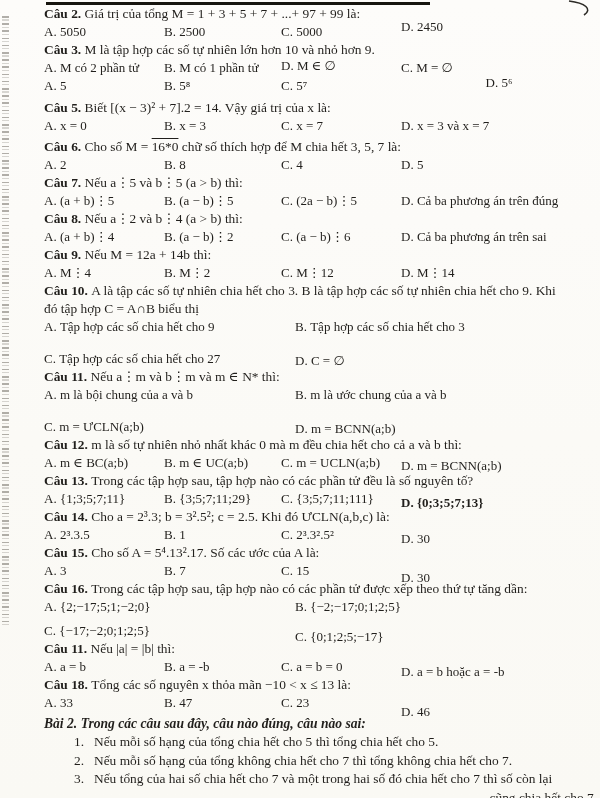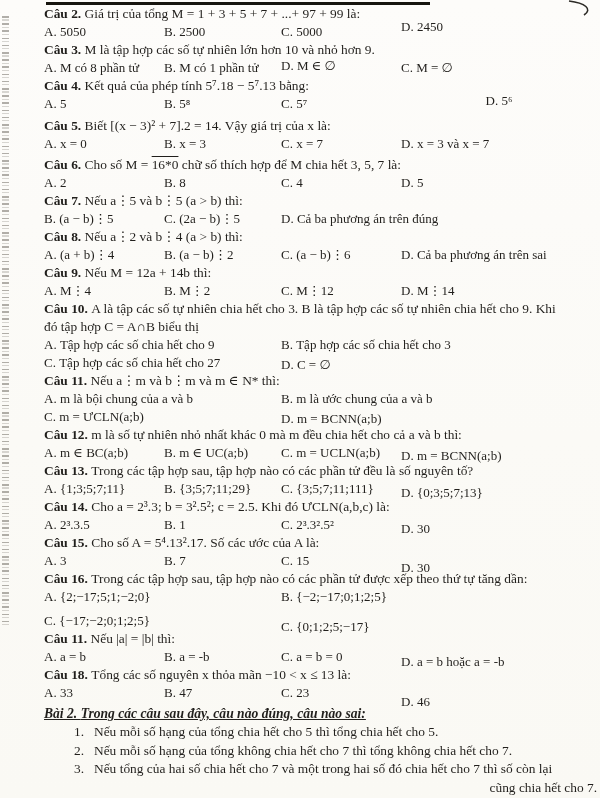--- a/index.html
+++ b/index.html
@@ -22,25 +22,25 @@
   
   .content{position:absolute;left:44px;top:5px;width:553px;}
   .question{margin:0;}
   .question:nth-child(4){margin:4px 0 3px;}   
   .question:nth-child(15) .opts.grid{row-gap:6px;} 
   .stem-line{font-size:13.4px;line-height:18px;white-space:nowrap;}
   .qlabel{font-weight:bold;}
   .ol{text-decoration:overline;}
   .opts{font-size:13px;line-height:18px;}
   .opts.row{display:grid;grid-template-columns:120px 117px 120px 1fr;}
-  .opts.grid{display:grid;grid-template-columns:237px 1fr;}
+  .opts.grid{display:grid;grid-template-columns:237px 1fr;gap:14px;}
   .opt{white-space:nowrap;}
   
   .bai2{margin-top:2px;}
-  .bai2-head{font-size:13.6px;line-height:19px;font-weight:bold;font-style:italic;white-space:nowrap;text-decoration:underline;}
+  .bai2-head{font-size:13.6px;line-height:19px;font-weight:bold;font-style:italic;white-space:nowrap;}
   .bai2-items{padding-left:30px;}
   .bitem{font-size:13.4px;line-height:18.5px;}
   .bline{display:flex;white-space:nowrap;}
   .bnum{width:20px;flex:0 0 20px;}
   .bcont{padding-left:7px;white-space:nowrap;text-align:right;}
 </style>
 </head>
 <body>
 
 <div class="sheet">
@@ -57,28 +57,27 @@
           <div class="opts row">
             <span class="opt"><span>A.</span>&nbsp;<span>5050</span></span>
             <span class="opt"><span>B.</span>&nbsp;<span>2500</span></span>
             <span class="opt"><span>C.</span>&nbsp;<span>5000</span></span>
             <span class="opt" style="transform: translateY(-5px);"><span>D.</span>&nbsp;<span>2450</span></span>
           </div>
         </div>
         <div class="question">
           <div class="stem-line"><span class="qlabel">Câu 3.</span>&nbsp;<span>M là tập hợp các số tự nhiên lớn hơn 10 và nhỏ hơn 9.</span></div>
           <div class="opts row">
-            <span class="opt"><span>A.</span>&nbsp;<span>M có 8 phần tử</span></span>
+            <span class="opt"><span>A.</span>&nbsp;<span>M có 2 phần tử</span></span>
             <span class="opt"><span>B.</span>&nbsp;<span>M có 1 phần tử</span></span>
             <span class="opt" style="transform: translateY(-2px);"><span>D.</span>&nbsp;<span>M ∈ ∅</span></span>
             <span class="opt"><span>C.</span>&nbsp;<span>M = ∅</span></span>
           </div>
         </div>
         <div class="question">
-          <div class="stem-line"><span class="qlabel">Câu 4.</span>&nbsp;<span>Kết quả của phép tính 5⁷.18 − 5⁷.13 bằng:</span></div>
           <div class="opts row">
             <span class="opt"><span>A.</span>&nbsp;<span>5</span></span>
             <span class="opt"><span>B.</span>&nbsp;<span>5⁸</span></span>
             <span class="opt"><span>C.</span>&nbsp;<span>5⁷</span></span>
             <span class="opt" style="transform: translateY(-3px); text-align: center;"><span>D.</span>&nbsp;<span>5⁶</span></span>
           </div>
         </div>
         <div class="question">
           <div class="stem-line"><span class="qlabel">Câu 5.</span>&nbsp;<span>Biết [(x − 3)² + 7].2 = 14. Vậy giá trị của x là:</span></div>
           <div class="opts row">
@@ -93,20 +92,21 @@
           <div class="opts row">
             <span class="opt"><span>A.</span>&nbsp;<span>2</span></span>
             <span class="opt"><span>B.</span>&nbsp;<span>8</span></span>
             <span class="opt"><span>C.</span>&nbsp;<span>4</span></span>
             <span class="opt"><span>D.</span>&nbsp;<span>5</span></span>
           </div>
         </div>
         <div class="question">
           <div class="stem-line"><span class="qlabel">Câu 7.</span>&nbsp;<span>Nếu a⋮5 và b⋮5 (a &gt; b) thì:</span></div>
           <div class="opts row">
+            <span class="opt"><span>A.</span>&nbsp;<span>(a + b)⋮5</span></span>
             <span class="opt"><span>B.</span>&nbsp;<span>(a − b)⋮5</span></span>
             <span class="opt"><span>C.</span>&nbsp;<span>(2a − b)⋮5</span></span>
             <span class="opt"><span>D.</span>&nbsp;<span>Cả ba phương án trên đúng</span></span>
           </div>
         </div>
         <div class="question">
           <div class="stem-line"><span class="qlabel">Câu 8.</span>&nbsp;<span>Nếu a⋮2 và b⋮4 (a &gt; b) thì:</span></div>
           <div class="opts row">
             <span class="opt"><span>A.</span>&nbsp;<span>(a + b)⋮4</span></span>
             <span class="opt"><span>B.</span>&nbsp;<span>(a − b)⋮2</span></span>
@@ -150,21 +150,21 @@
             <span class="opt"><span>C.</span>&nbsp;<span>m = UCLN(a;b)</span></span>
             <span class="opt" style="transform: translateY(3px);"><span>D.</span>&nbsp;<span>m = BCNN(a;b)</span></span>
           </div>
         </div>
         <div class="question">
           <div class="stem-line"><span class="qlabel">Câu 13.</span>&nbsp;<span>Trong các tập hợp sau, tập hợp nào có các phần tử đều là số nguyên tố?</span></div>
           <div class="opts row">
             <span class="opt"><span>A.</span>&nbsp;<span>{1;3;5;7;11}</span></span>
             <span class="opt"><span>B.</span>&nbsp;<span>{3;5;7;11;29}</span></span>
             <span class="opt"><span>C.</span>&nbsp;<span>{3;5;7;11;111}</span></span>
-            <span class="opt" style="transform: translateY(4px);"><span>D.</span>&nbsp;<span>{0;3;5;7;13}</span></span>
+            <span class="opt" style="transform: translateY(4px); font-weight: bold;"><span>D.</span>&nbsp;<span>{0;3;5;7;13}</span></span>
           </div>
         </div>
         <div class="question">
           <div class="stem-line"><span class="qlabel">Câu 14.</span>&nbsp;<span>Cho a = 2³.3; b = 3².5²; c = 2.5. Khi đó ƯCLN(a,b,c) là:</span></div>
           <div class="opts row">
             <span class="opt"><span>A.</span>&nbsp;<span>2³.3.5</span></span>
             <span class="opt"><span>B.</span>&nbsp;<span>1</span></span>
             <span class="opt"><span>C.</span>&nbsp;<span>2³.3².5²</span></span>
             <span class="opt" style="transform: translateY(4px);"><span>D.</span>&nbsp;<span>30</span></span>
           </div>

